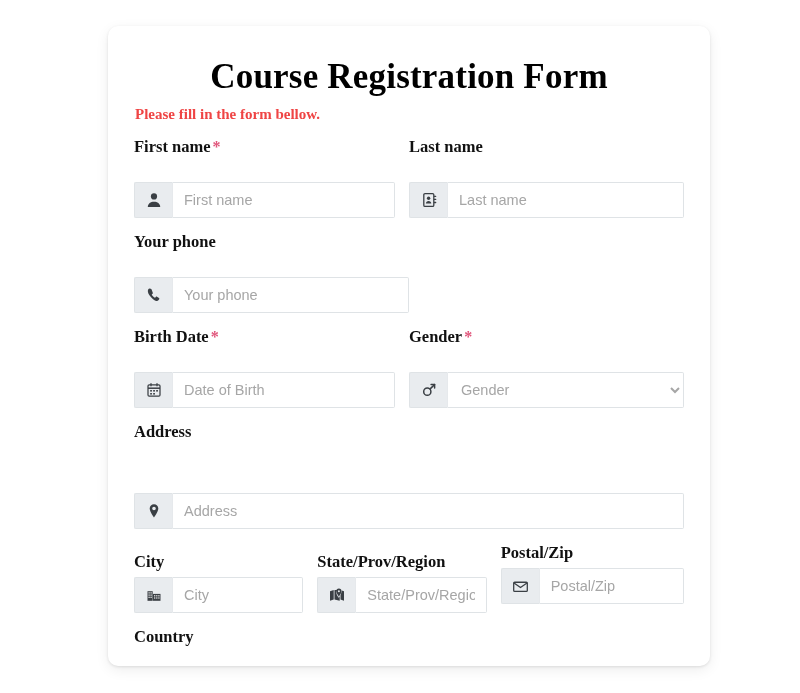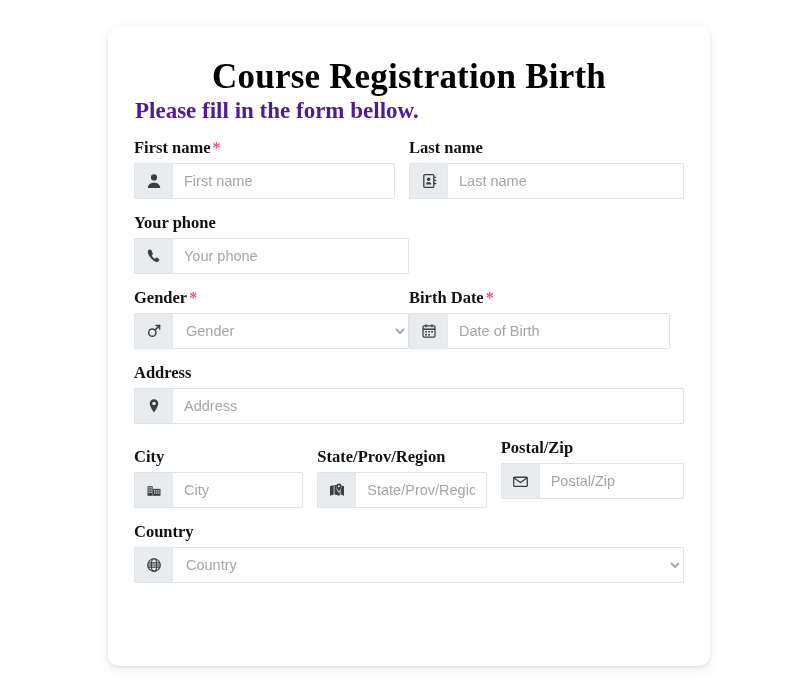--- a/index.html
+++ b/index.html
@@ -43,41 +43,41 @@
     line-height: 1.2;
     color: #000000;
     text-align: center;
     margin: 16px 0 0 0;
     letter-spacing: 0.2px;
   }
 
   .form-subtitle {
     font-family: "Liberation Serif", serif;
     font-weight: bold;
-    font-size: 23px;
-    color: #4c1d95;
-    margin: 0 0 0 0;
+    font-size: 15px;
+    color: #ef4444;
+    margin: 8px 0 0 0;
     text-align: left;
     padding-left: 1px;
   }
 
   .form-row {
     display: flex;
     margin-top: 14px;
     gap: 0;
   }
 
   .col {
     display: flex;
     flex-direction: column;
     min-width: 0;
   }
-  .col-half { width: 50%; }
+  .col-half { width: 50%; gap: 20px; }
   .col-half.left { padding-right: 14px; }
-  .col-full { width: 100%; }
+  .col-full { width: 100%; gap: 46px; }
   .col-third { width: 33.3333%; }
   .col-third.gap-r { padding-right: 14px; margin-top: 9px; }
 
   label.field-label {
     font-family: "Liberation Serif", serif;
     font-weight: bold;
     font-size: 16.5px;
     color: #111111;
     margin-bottom: 5px;
     white-space: nowrap;
@@ -165,21 +165,21 @@
   }
   .submit-btn svg { display:block; }
 </style>
 </head>
 <body>
 
 <div class="page">
   <div class="card">
     <div class="card-body">
 
-      <h1 class="form-title">Course Registration Birth</h1>
+      <h1 class="form-title">Course Registration Form</h1>
       <div class="form-subtitle">Please fill in the form bellow.</div>
 
       <div class="form-row">
         <div class="col col-half left">
           <label class="field-label">
             <span>First name</span><span class="req">*</span>
           </label>
           <div class="input-group">
             <span class="input-addon">
               <svg width="16" height="16" viewBox="0 0 16 16" fill="#3a3f44">
@@ -214,57 +214,57 @@
               <svg width="16" height="16" viewBox="0 0 16 16" fill="#3a3f44">
                   <path d="M3.6 1.5c-.5 0-1 .3-1.3.8-.9 1.5-.5 3.7 1.3 6.2 1.9 2.6 4 4.4 5.9 5.2 1.2.5 2.3.4 2.9-.4l.8-1.1c.3-.4.2-.9-.2-1.2l-2-1.3c-.4-.2-.9-.1-1.2.2l-.5.6c-.2.2-.5.3-.8.1-.9-.5-1.8-1.4-2.6-2.5-.2-.3-.1-.6.1-.8l.6-.5c.3-.3.4-.7.2-1.1L5.6 2.4c-.2-.4-.6-.6-1-.6z"></path>
                 </svg>
             </span>
             <input class="field-control" type="text" value="" placeholder="Your phone" style="">
           </div>
         </div>
       </div>
 
       <div class="form-row">
-        <div class="col col-half">
-          <label class="field-label">
-            <span>Gender</span><span class="req">*</span>
-          </label>
-          <div class="input-group">
-            <span class="input-addon">
-              <svg width="16" height="16" viewBox="0 0 16 16" fill="none" stroke="#3a3f44" stroke-width="1.5">
-                <circle cx="6.3" cy="9.7" r="3.6"></circle>
-                <path d="M9.2 6.9 13.6 2.5" stroke-linecap="round"></path>
-                <path d="M10.1 2.5h3.5v3.5" stroke-linecap="round" stroke-linejoin="round"></path>
-              </svg>
-            </span>
-            <select class="field-control">
-              <option>Gender</option>
-            </select>
-          </div>
-        </div>
         <div class="col col-half left">
           <label class="field-label">
             <span>Birth Date</span><span class="req">*</span>
           </label>
           <div class="input-group">
             <span class="input-addon">
               <svg width="16" height="16" viewBox="0 0 16 16" fill="none" stroke="#3a3f44" stroke-width="1.25">
                 <rect x="2" y="2.8" width="12" height="11.4" rx="1.2"></rect>
                 <path d="M2 6.2h12" stroke-width="1.5"></path>
                 <path d="M5 1.6v2.2M11 1.6v2.2" stroke-linecap="round"></path>
                 <g fill="#3a3f44" stroke="none">
                   <rect x="4.2" y="8" width="1.7" height="1.6"></rect>
                     <rect x="7.2" y="8" width="1.7" height="1.6"></rect>
                     <rect x="10.2" y="8" width="1.7" height="1.6"></rect>
                   <rect x="4.2" y="11" width="1.7" height="1.6"></rect>
                     <rect x="7.2" y="11" width="1.7" height="1.6"></rect>
                 </g>
               </svg>
             </span>
             <input class="field-control" type="text" value="" placeholder="Date of Birth" style="">
+          </div>
+        </div>
+        <div class="col col-half">
+          <label class="field-label">
+            <span>Gender</span><span class="req">*</span>
+          </label>
+          <div class="input-group">
+            <span class="input-addon">
+              <svg width="16" height="16" viewBox="0 0 16 16" fill="none" stroke="#3a3f44" stroke-width="1.5">
+                <circle cx="6.3" cy="9.7" r="3.6"></circle>
+                <path d="M9.2 6.9 13.6 2.5" stroke-linecap="round"></path>
+                <path d="M10.1 2.5h3.5v3.5" stroke-linecap="round" stroke-linejoin="round"></path>
+              </svg>
+            </span>
+            <select class="field-control">
+              <option>Gender</option>
+            </select>
           </div>
         </div>
       </div>
 
       <div class="form-row">
         <div class="col col-full">
           <label class="field-label">Address</label>
           <div class="input-group">
             <span class="input-addon">
               <svg width="16" height="16" viewBox="0 0 16 16" fill="#3a3f44">

